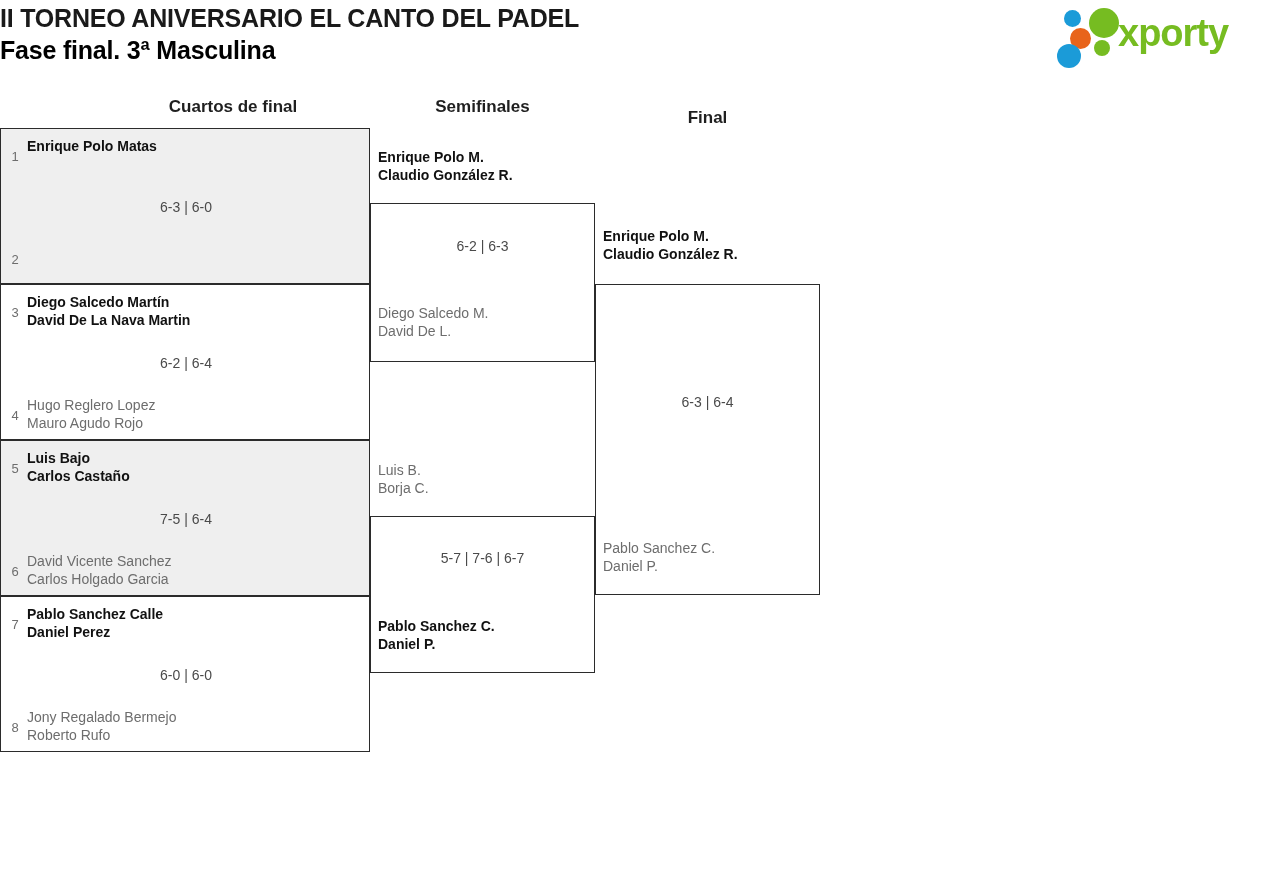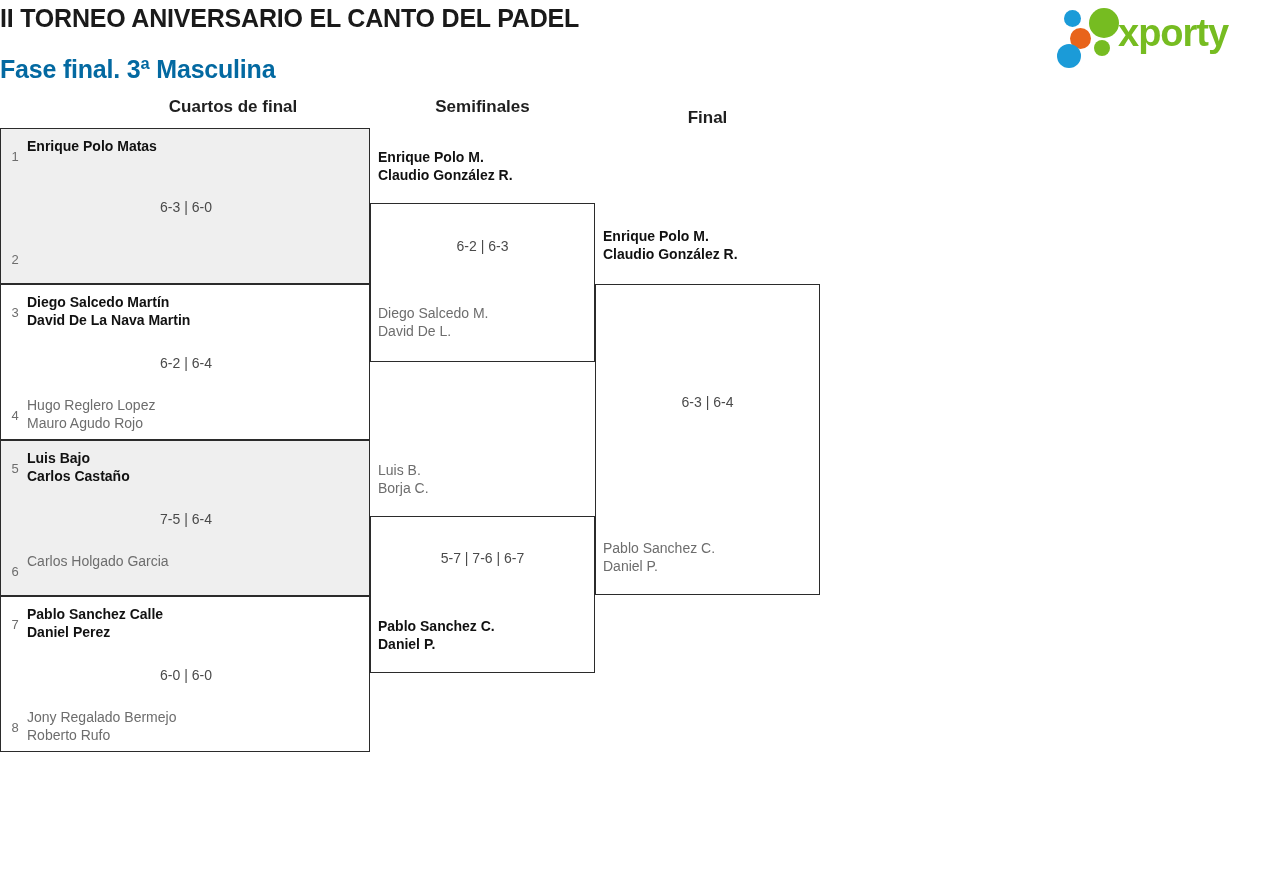--- a/index.html
+++ b/index.html
@@ -33,24 +33,23 @@
     font-weight: bold;
     line-height: 32px;
     color: #1a1a1a;
     letter-spacing: -0.2px;
     white-space: nowrap;
   }
   .title-line2 {
     font-size: 25px;
     font-weight: bold;
     line-height: 32px;
-    color: #0369a1;
+    color: #000000;
     letter-spacing: -0.2px;
     white-space: nowrap;
-    margin-top: 19px;
   }
 
   .logo {
     position: absolute;
     right: 6px;
     top: 4px;
     width: 228px;
     height: 66px;
   }
   .logo-dots {
@@ -262,20 +261,21 @@
 
   <div class="qf-match qf-3 shaded">
     <div class="seed seed-top">5</div>
     <div class="team team-top team-winner">
       <span class="l1">Luis Bajo</span>
       <span class="l2">Carlos Castaño</span>
     </div>
     <div class="score qf-score">7-5 | 6-4</div>
     <div class="seed seed-bottom">6</div>
     <div class="team team-bottom team-loser">
+      <span class="l1">David Vicente Sanchez</span>
       <span class="l2">Carlos Holgado Garcia</span>
     </div>
   </div>
 
   <div class="qf-match qf-4 plain">
     <div class="seed seed-top">7</div>
     <div class="team team-top team-winner">
       <span class="l1">Pablo Sanchez Calle</span>
       <span class="l2">Daniel Perez</span>
     </div>

